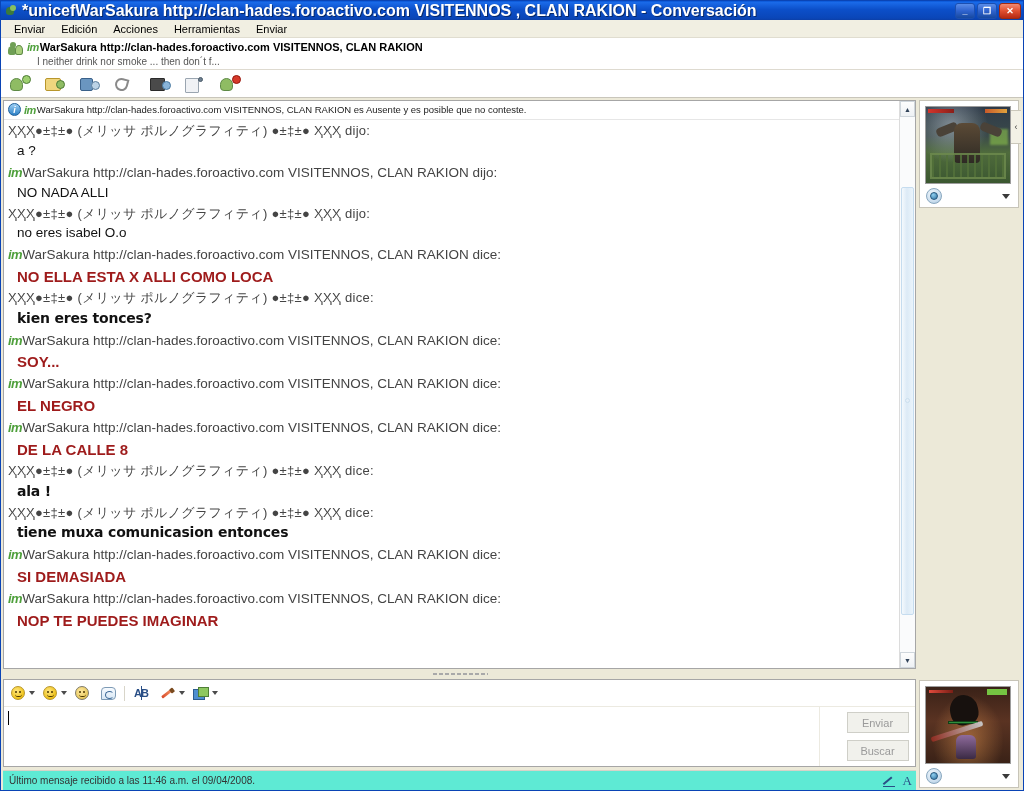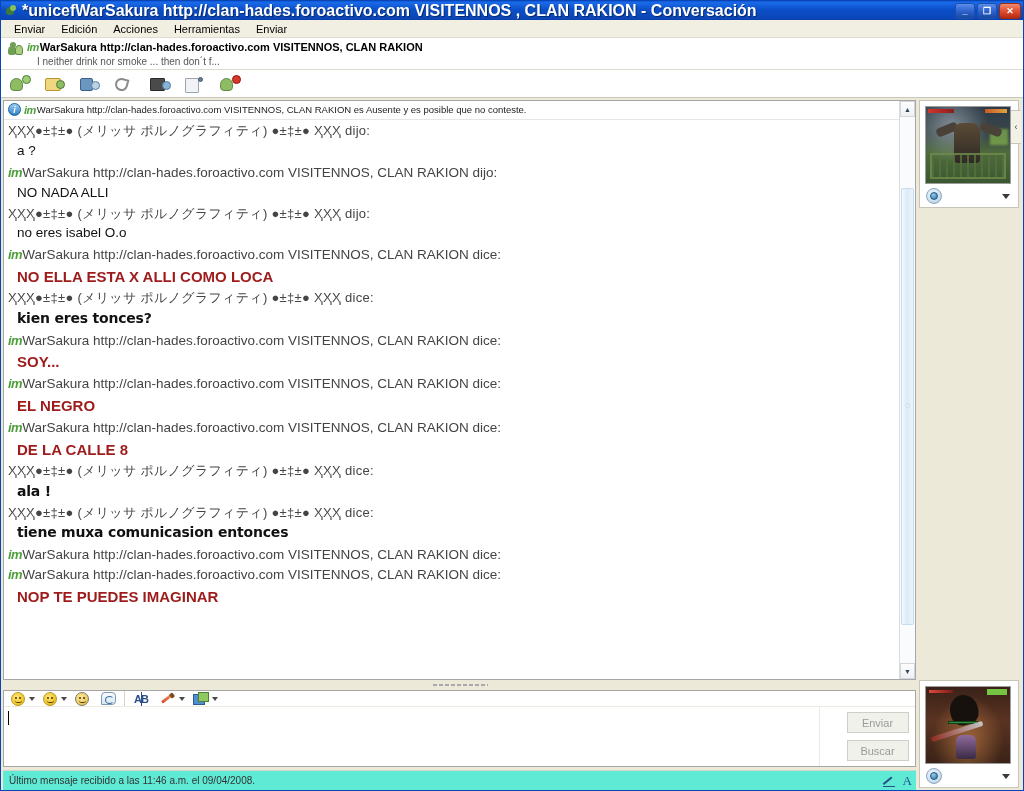--- a/index.html
+++ b/index.html
@@ -225,21 +225,21 @@
     background-image:radial-gradient(#a9a9a9 40%, transparent 41%);
     background-size:6px 4px;
   }
   
   .compose-wrap {
     border:1px solid #a6a6a6; background:#fff;
     display:flex; flex-direction:column;
     flex:0 0 auto; margin-bottom:3px;
   }
   .format-toolbar {
-    height:16px; display:flex; align-items:center;
+    height:27px; display:flex; align-items:center;
     padding-left:7px; gap:3px;
     border-bottom:1px solid #eceae1;
   }
   .emo {
     width:14px; height:14px; border-radius:50%;
     border:1px solid #b8962c;
     background:radial-gradient(circle at 40% 35%, #ffe680, #f0c419 70%, #d8a500);
     position:relative;
   }
   .emo::before, .emo::after {
@@ -594,20 +594,21 @@
               </div>
               <div class="msg-body comic">ala !</div>
               <div class="msg-sender">
                 <span class="sender-nick-jp">ҲҲҲ●±‡±● (メリッサ ポルノグラフィティ) ●±‡±● ҲҲҲ dice:</span>
               </div>
               <div class="msg-body comic">tiene muxa comunicasion entonces</div>
               <div class="msg-sender">
                 <span class="im-badge">im</span>
                 <span>WarSakura http://clan-hades.foroactivo.com VISITENNOS, CLAN RAKION dice:</span>
               </div>
+              <div class="msg-body red">SI DEMASIADA</div>
               <div class="msg-sender">
                 <span class="im-badge">im</span>
                 <span>WarSakura http://clan-hades.foroactivo.com VISITENNOS, CLAN RAKION dice:</span>
               </div>
               <div class="msg-body red">NOP TE PUEDES IMAGINAR</div>
             </div>
         </div>
 
         <div class="vscroll">
           <div class="sb-arrow">▲</div>

